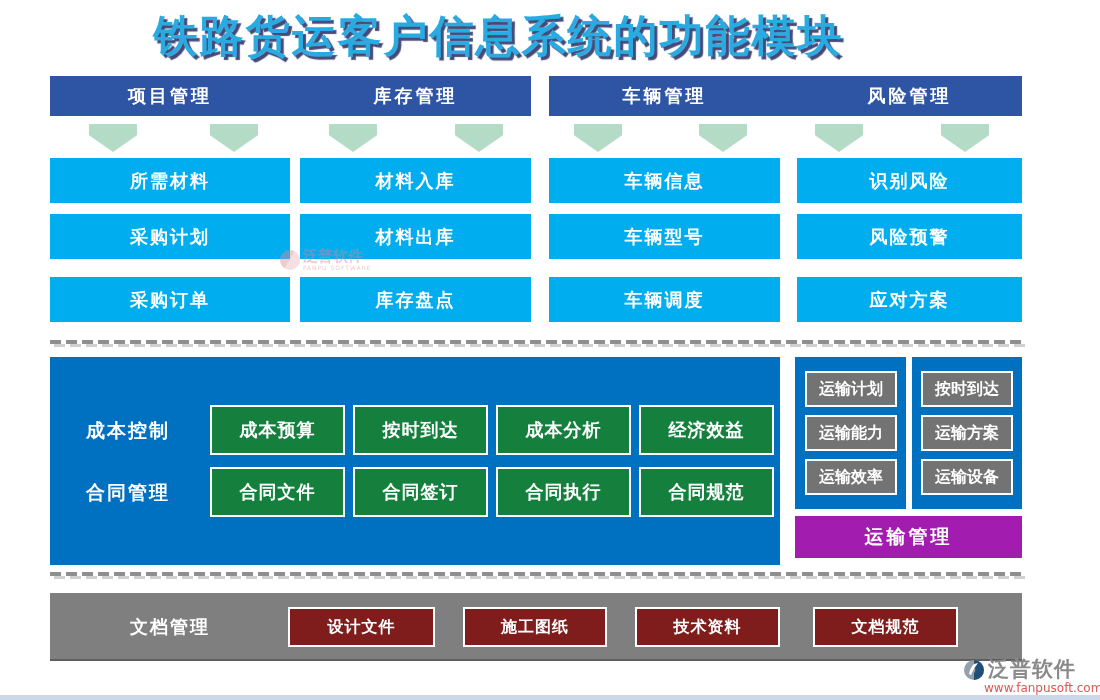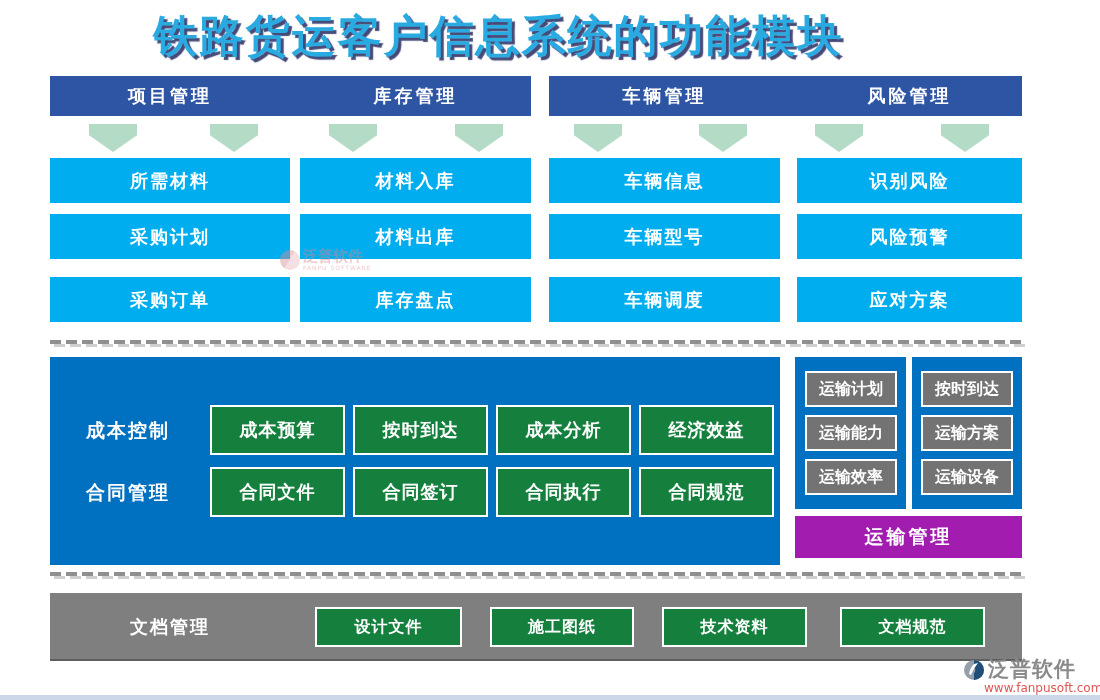--- a/index.html
+++ b/index.html
@@ -92,24 +92,24 @@
   
   .gray-bar {
     left:50px; top:593px; width:972px; height:68px;
     background:#7f7f7f; border-bottom:2px solid #5e5e5e;
   }
   .doc-label {
     left:120px; top:593px; width:100px; height:68px; line-height:68px;
     text-align:center; color:#ffffff; font-size:18px; font-weight:bold; letter-spacing:2px;
   }
   .graybox {
-    top:607px; height:40px; background:#15803d;
+    top:607px; height:40px; background:#7f1d1d;
     border:2px solid #ffffff;
     color:#ffffff; font-size:16px; font-weight:bold; letter-spacing:1px;
-    display:flex; align-items:center; justify-content:center;margin-left:27px;
+    display:flex; align-items:center; justify-content:center;
   }
   .g0 { left:288px; width:147px; }
   .g1 { left:463px; width:144px; }
   .g2 { left:635px; width:145px; }
   .g3 { left:813px; width:145px; }
 
   
   .watermark {
     left:280px; top:248px; width:120px; height:30px;
     opacity:0.45; display:flex; align-items:flex-start; pointer-events:none;

